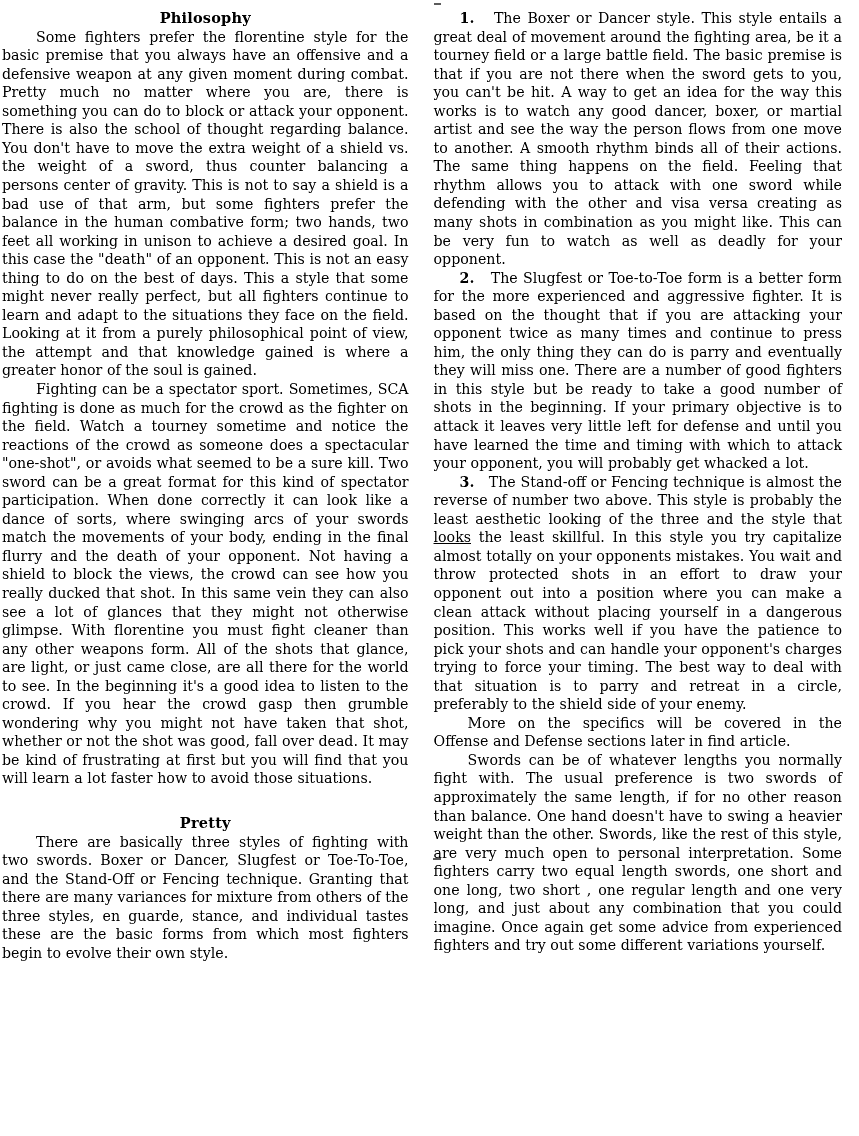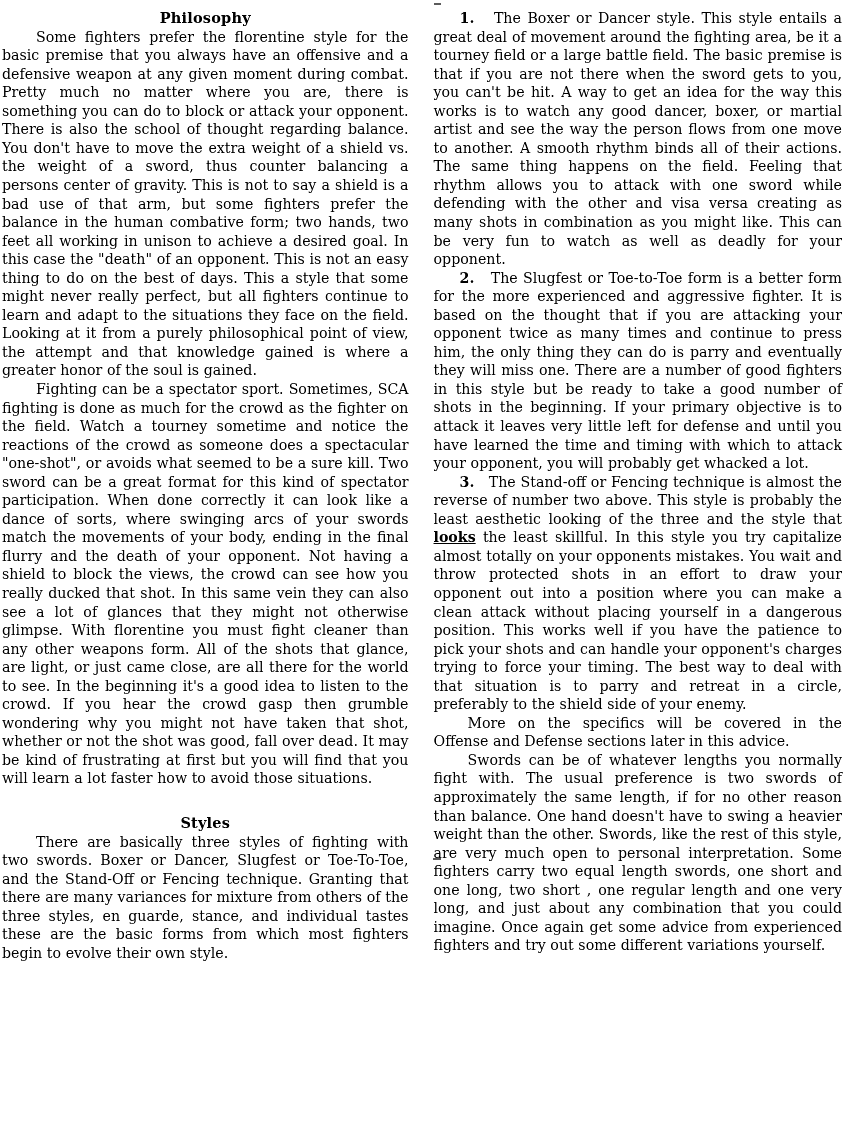--- a/index.html
+++ b/index.html
@@ -98,21 +98,20 @@
   }
   p.para.numbered {
     text-indent: 26px;
   }
   p.para .num {
     font-weight: bold;
   }
   p.para u {
     text-decoration: underline;
     text-underline-offset: 1px;
-    font-weight: bold;
   }
 
   
   .artifact {
     position: absolute;
     background: #2a2a2a;
     opacity: 0.75;
   }
   .artifact-top-gutter {
     left: 434px;
@@ -141,37 +140,37 @@
 
     <div class="col col-left">
 
       <h2 class="heading">Philosophy</h2>
 
       <p class="para">Some fighters prefer the florentine style for the basic premise that you always have an offensive and a defensive weapon at any given moment during combat. Pretty much no matter where you are, there is something you can do to block or attack your opponent. There is also the school of thought regarding balance. You don't have to move the extra weight of a shield vs. the weight of a sword, thus counter balancing a persons center of gravity. This is not to say a shield is a bad use of that arm, but some fighters prefer the balance in the human combative form; two hands, two feet all working in unison to achieve a desired goal. In this case the "death" of an opponent. This is not an easy thing to do on the best of days. This a style that some might never really perfect, but all fighters continue to learn and adapt to the situations they face on the field.    Looking at it from a purely philosophical point of view, the attempt and that knowledge gained is where a greater honor of the soul is gained.</p>
 
       <p class="para">Fighting can be a spectator sport. Sometimes, SCA fighting is done as much for the crowd as the fighter on the field. Watch a tourney sometime and notice the reactions of the crowd as someone does a spectacular "one-shot", or avoids what seemed to be a sure kill. Two sword can be a great format for this kind of spectator participation. When done correctly it can look like a dance of sorts, where swinging arcs of your swords match the movements of your body, ending in the final flurry and the death of your opponent.  Not having a shield to block the views, the crowd  can see how you really ducked that shot. In this same vein they can also see a lot of glances that they might not otherwise glimpse. With florentine you must fight cleaner than any other weapons form. All of the shots that glance, are light, or just came close, are all there for the world to see. In the beginning it's a good idea to listen to the crowd. If you hear the crowd gasp then grumble wondering why you might not have taken that shot, whether or not the shot was good, fall over dead. It may be kind of frustrating at first but you will find that you will learn a lot faster how to avoid those situations.</p>
 
 
-      <h2 class="heading spaced-before">Styles</h2>
+      <h2 class="heading spaced-before">Pretty</h2>
 
       <p class="para">There are basically three styles of fighting with two swords. Boxer or Dancer, Slugfest or Toe-To-Toe, and the Stand-Off or Fencing technique. Granting that there are many variances for mixture from others of the three styles, en guarde, stance, and individual tastes these are the basic forms from which most fighters begin to evolve their own style.</p>
 
     </div>
 
     <div class="col-gutter"></div>
 
     <div class="col col-right">
 
       <p class="para numbered"><span class="num">1.</span>&nbsp;&nbsp; <span>The Boxer or Dancer style.   This style entails a great deal of movement around the fighting area, be it a tourney field or a large battle field. The basic premise is that if you are not there when the sword gets to you, you can't be hit. A way to get an idea for the way this works is to watch any good dancer, boxer, or martial artist and see the way the person flows from one move to another. A smooth rhythm binds all of their actions. The same thing happens on the field. Feeling that rhythm allows you to attack with one sword while defending with the other and visa versa creating as many shots in combination as you might like. This can be very fun to watch as well as deadly for your opponent.</span></p>
 
       <p class="para numbered"><span class="num">2.</span>&nbsp;&nbsp; <span>The Slugfest or Toe-to-Toe form is a better form for the more experienced and aggressive fighter. It is based on the thought that if you are attacking your opponent twice as many times and continue to press him, the only thing they can do is parry and eventually they will miss one. There are a number of good fighters in this style but be ready to take a good number of shots in the beginning. If your primary objective is to attack it leaves very little left for defense and until you have learned the time and timing with which to attack your opponent, you will probably get whacked a lot.</span></p>
 
       <p class="para numbered"><span class="num">3.</span>&nbsp;&nbsp; <span>The Stand-off or Fencing technique is almost the reverse of number two above.  This style is probably the least aesthetic looking of the three and the style that </span><u>looks</u><span> the least skillful.  In this style you try capitalize almost totally on your opponents mistakes. You wait and throw protected shots in an effort to draw your opponent out into a position where you can make a clean attack without placing yourself in a dangerous position. This works well if you have the patience to pick your shots and can handle your opponent's charges trying to force your timing. The best way to deal with that situation is to parry and retreat in a circle, preferably to the shield side of your enemy.</span></p>
 
-      <p class="para">More on the specifics will be covered in the Offense and Defense sections later in this advice.</p>
+      <p class="para">More on the specifics will be covered in the Offense and Defense sections later in find article.</p>
 
 
       <p class="para">Swords can be of whatever lengths you normally fight with. The usual preference is two swords of approximately the same length, if for no other reason than balance. One hand doesn't have to swing a heavier weight than the other. Swords, like the rest of this style, are very much open to personal interpretation.  Some fighters carry two equal length swords, one short and one long, two short , one regular length and one very long, and just about any combination that you could imagine. Once again get some advice from experienced fighters and try out some different variations  yourself.</p>
 
     </div>
 
   </div>
 
   <span class="artifact artifact-top-gutter"></span>
   <span class="artifact artifact-swords-margin"></span>

